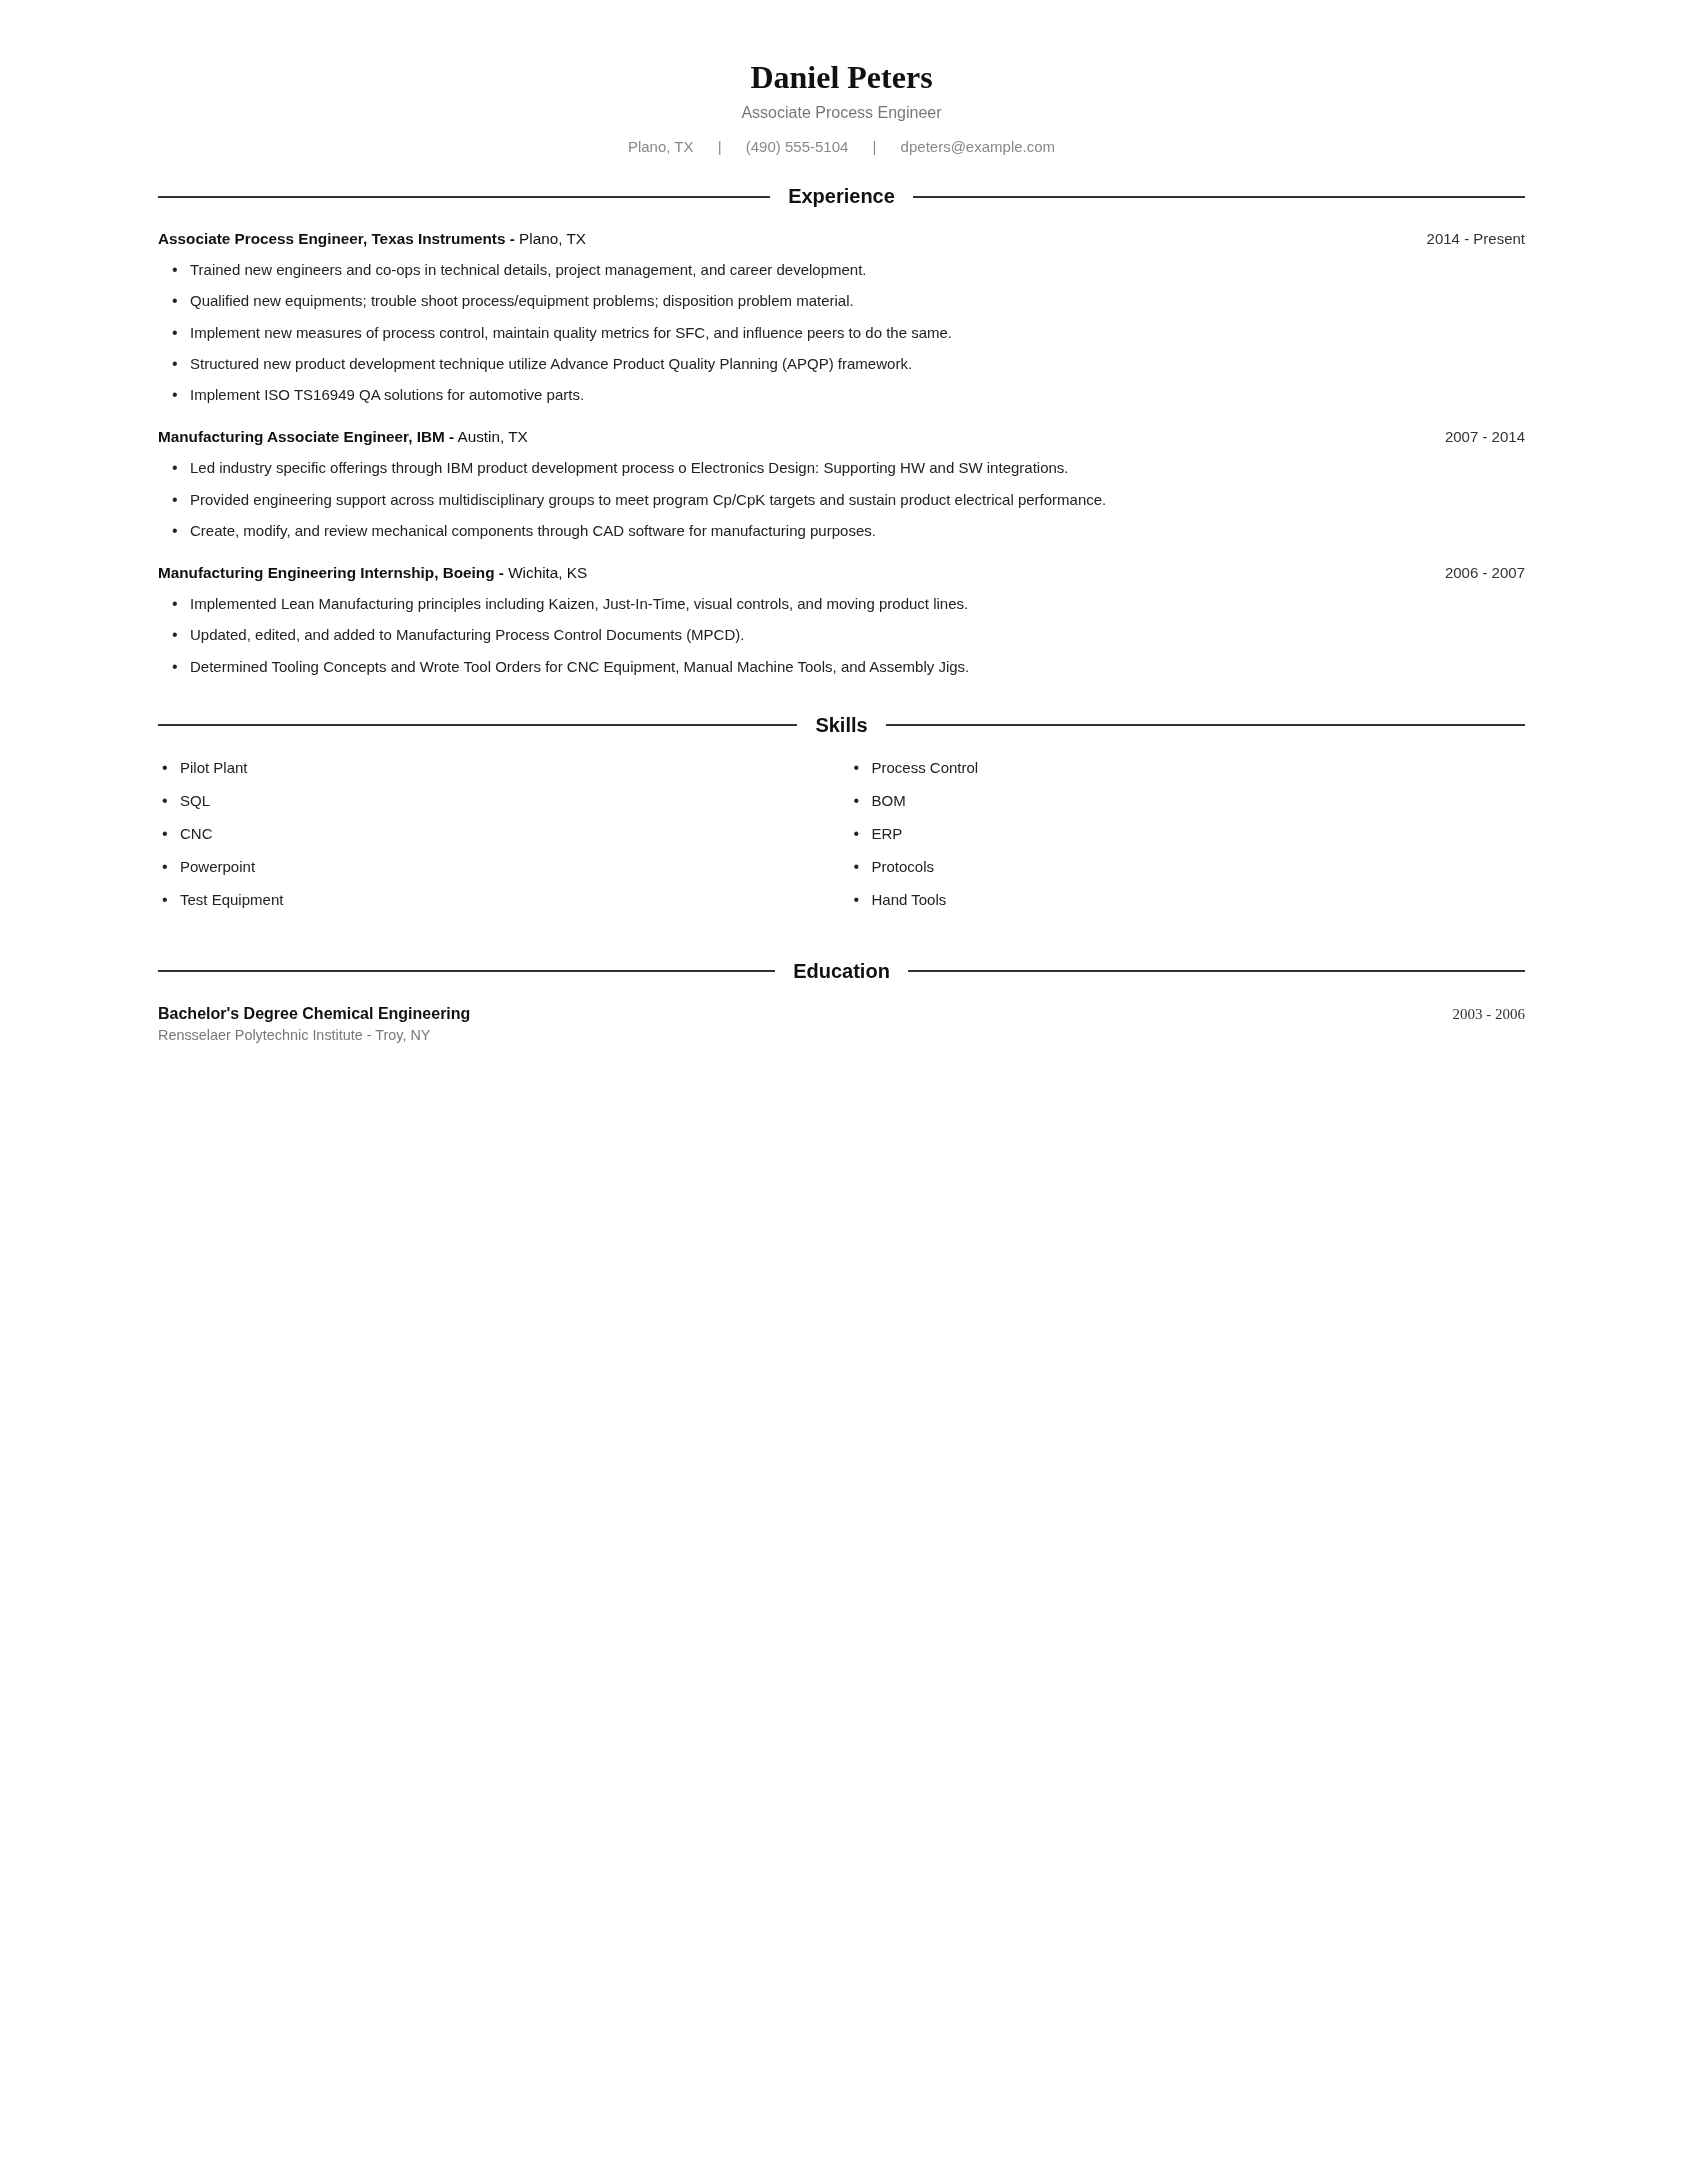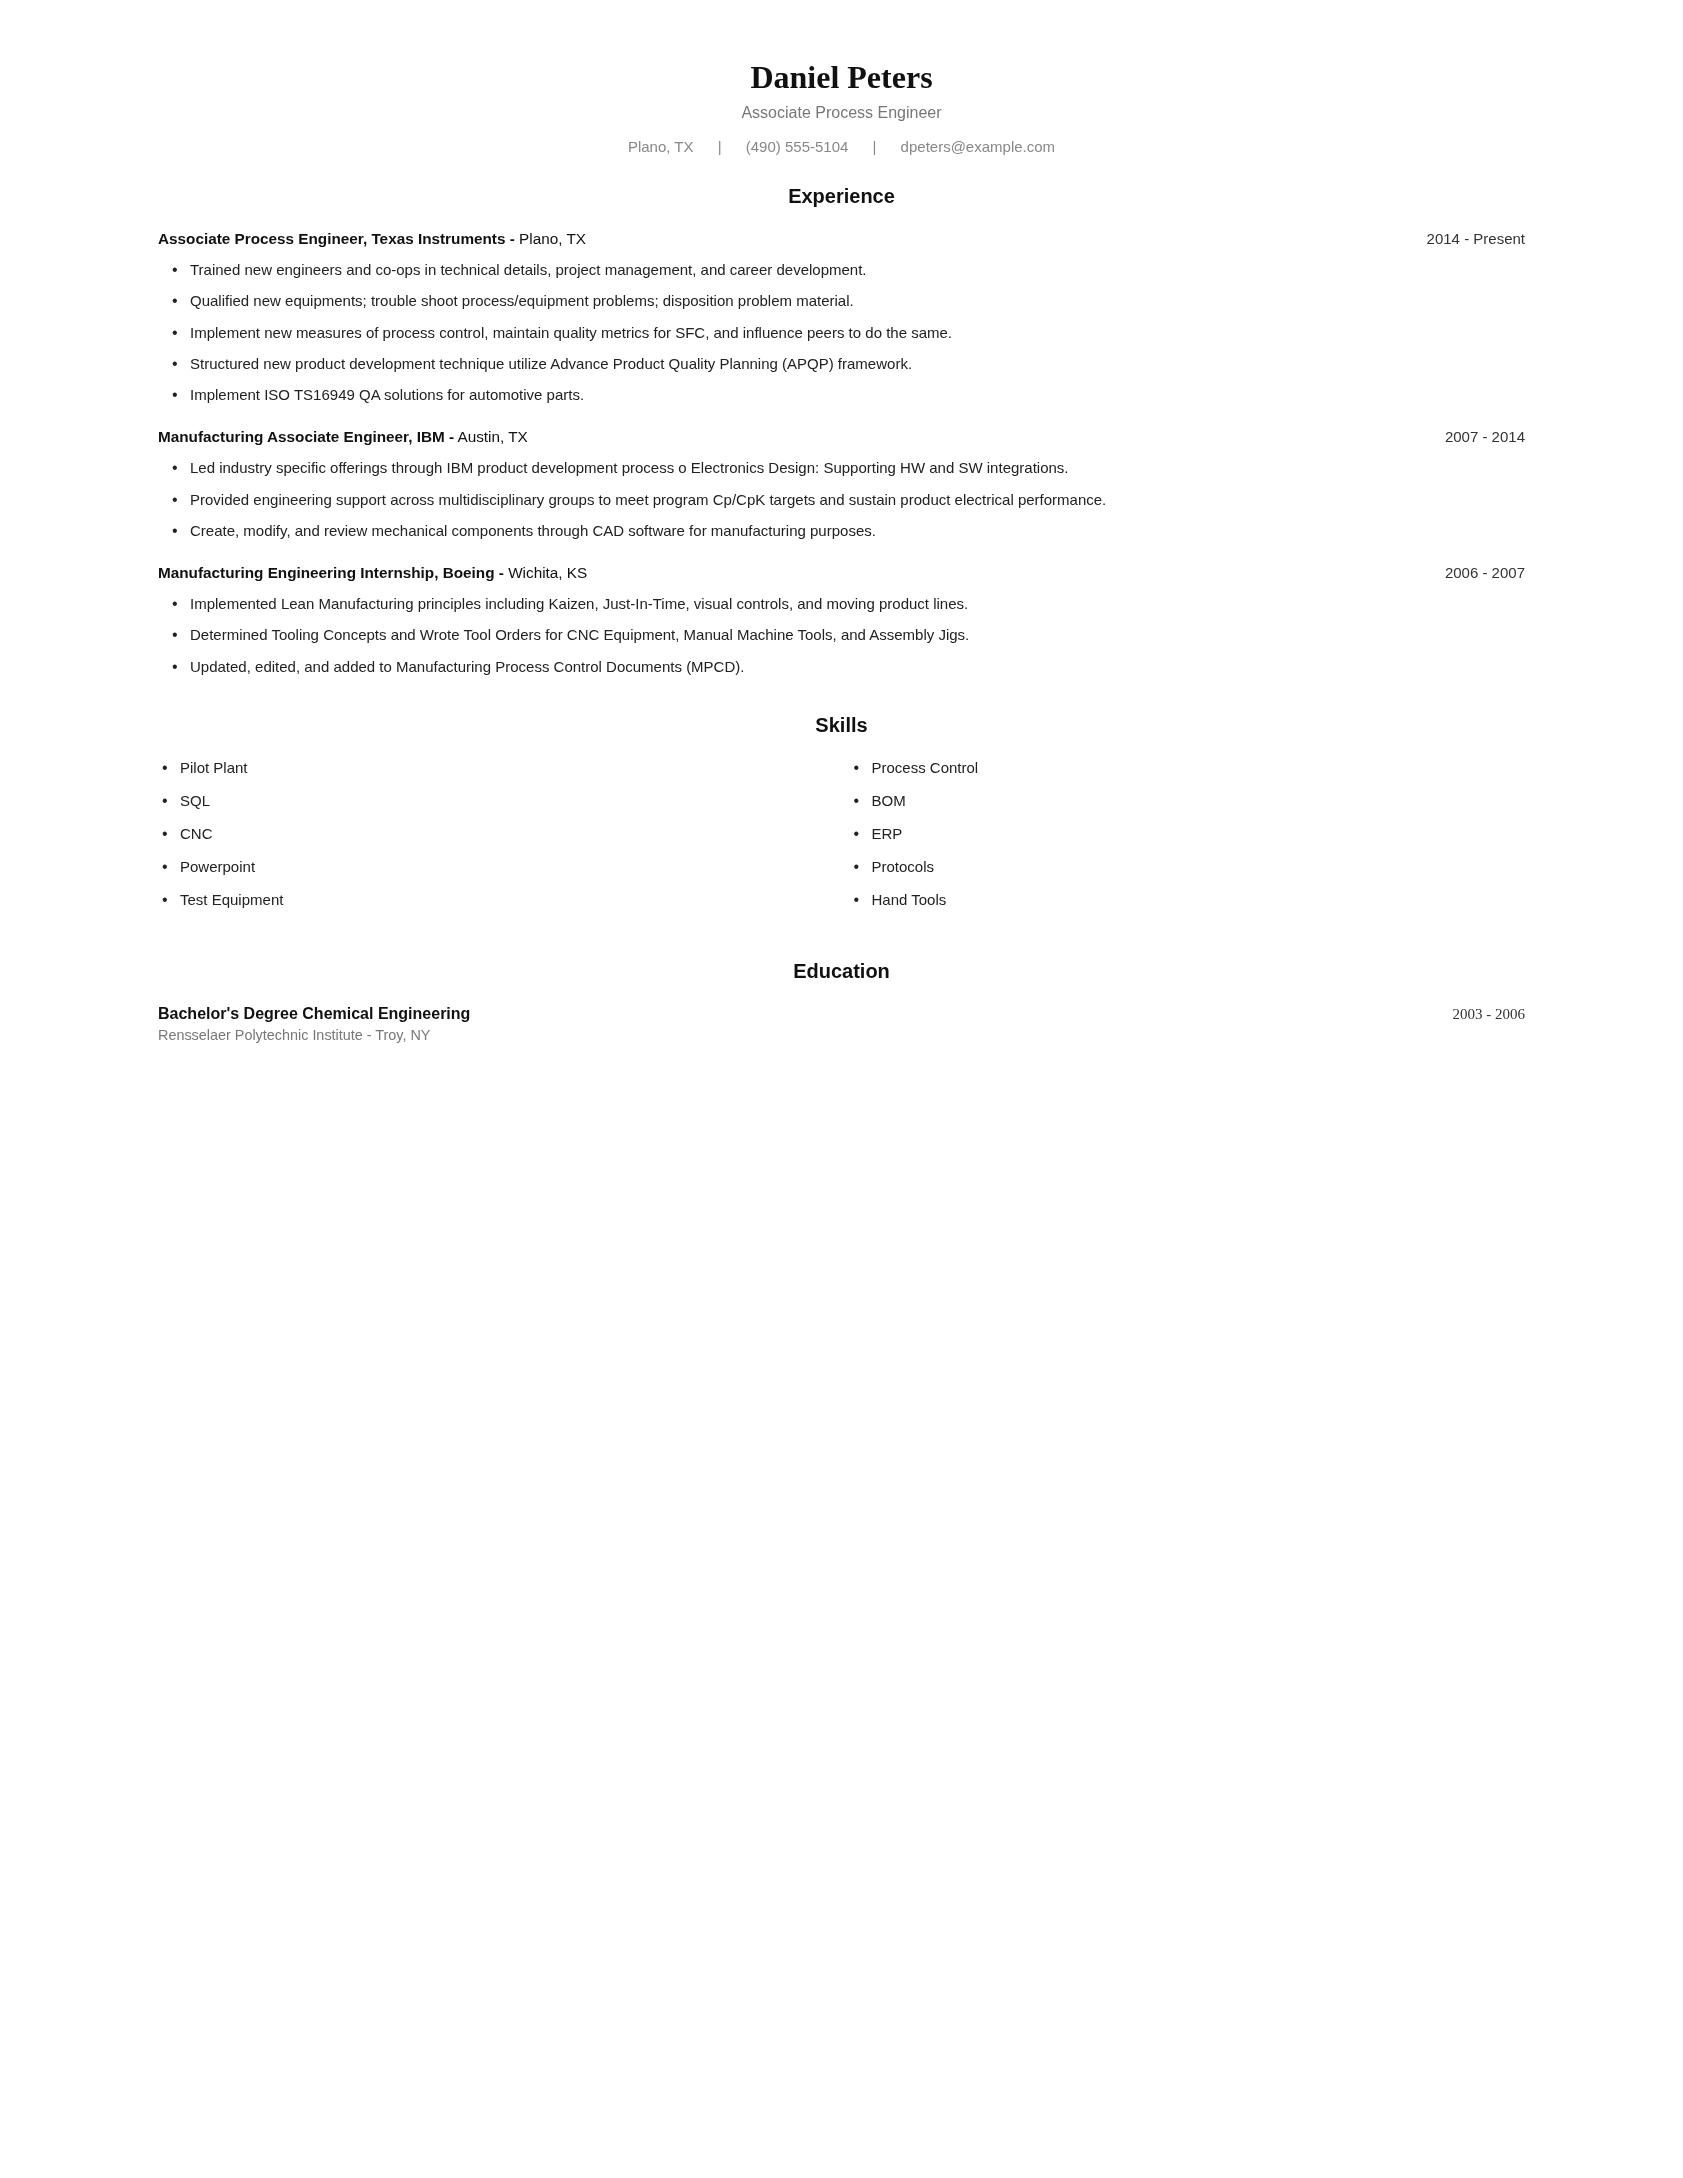--- a/index.html
+++ b/index.html
@@ -51,21 +51,20 @@
 
     .section {
       margin-bottom: 36px;
     }
 
     .section-header {
       display: flex;
       align-items: center;
       margin-bottom: 22px;
       margin-top: 30px;
-      flex-direction: column;
     }
 
     .section-line {
       flex: 1;
       height: 2px;
       background: #333333;
     }
 
     .section-title {
       font-size: 20px;
@@ -239,22 +238,22 @@
 
   <div class="job">
     <div class="job-header">
       <div class="job-title">
         <span class="job-title-bold">Manufacturing Engineering Internship, Boeing -</span><span> Wichita, KS</span>
       </div>
       <div class="job-dates">2006 - 2007</div>
     </div>
     <ul class="job-bullets">
       <li>Implemented Lean Manufacturing principles including Kaizen, Just-In-Time, visual controls, and moving product lines.</li>
+      <li>Updated, edited, and added to Manufacturing Process Control Documents (MPCD).</li>
       <li>Determined Tooling Concepts and Wrote Tool Orders for CNC Equipment, Manual Machine Tools, and Assembly Jigs.</li>
-      <li>Updated, edited, and added to Manufacturing Process Control Documents (MPCD).</li>
     </ul>
   </div>
 </div>
 
 <div class="section">
   <div class="section-header">
     <div class="section-line"></div>
     <div class="section-title">Skills</div>
     <div class="section-line"></div>
   </div>

